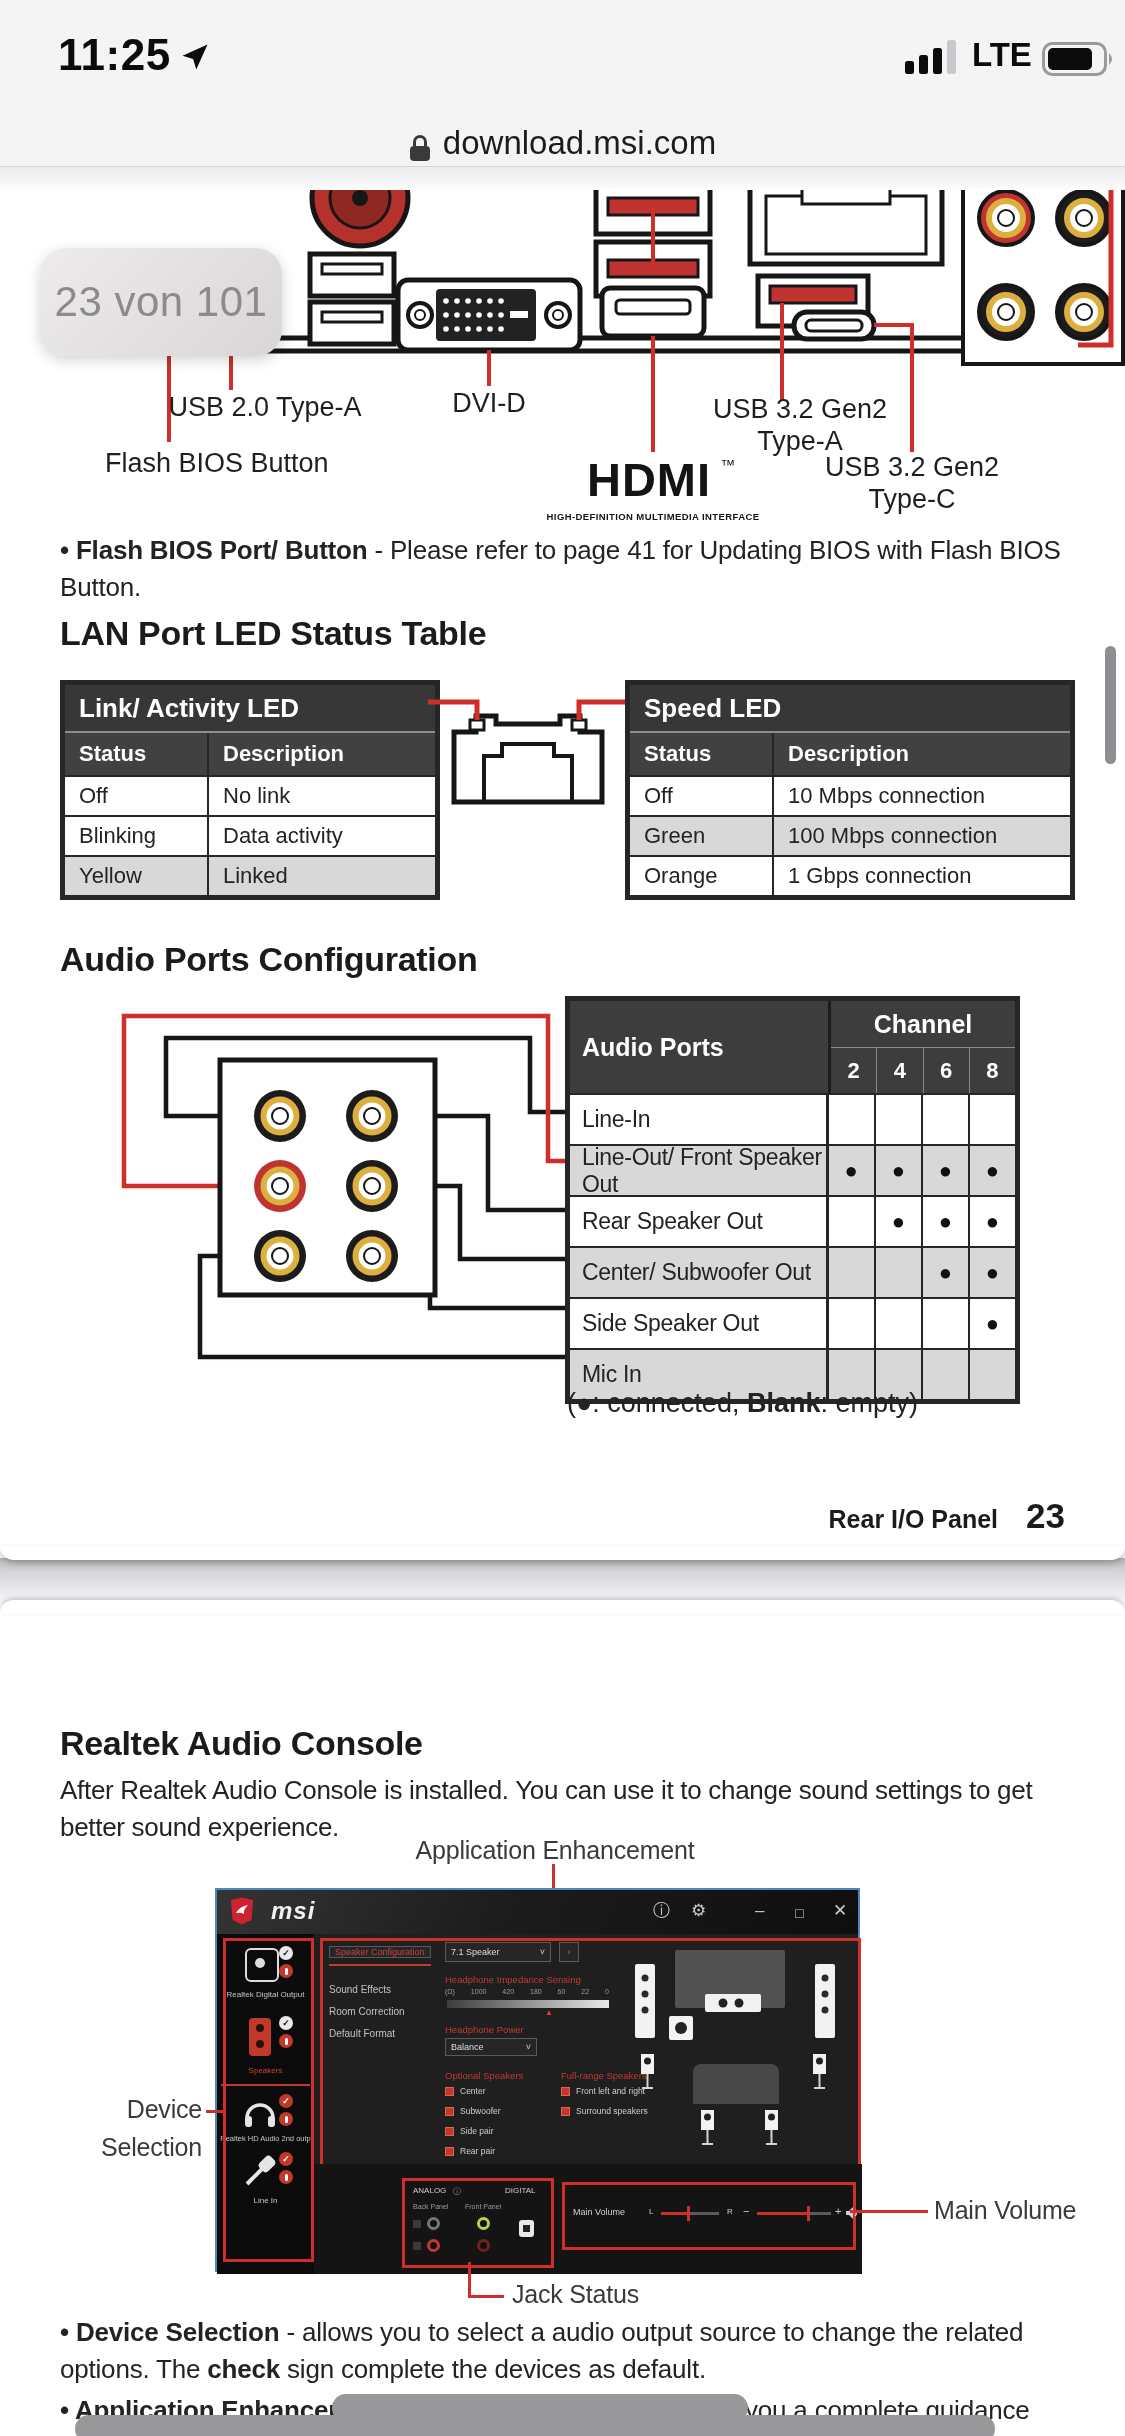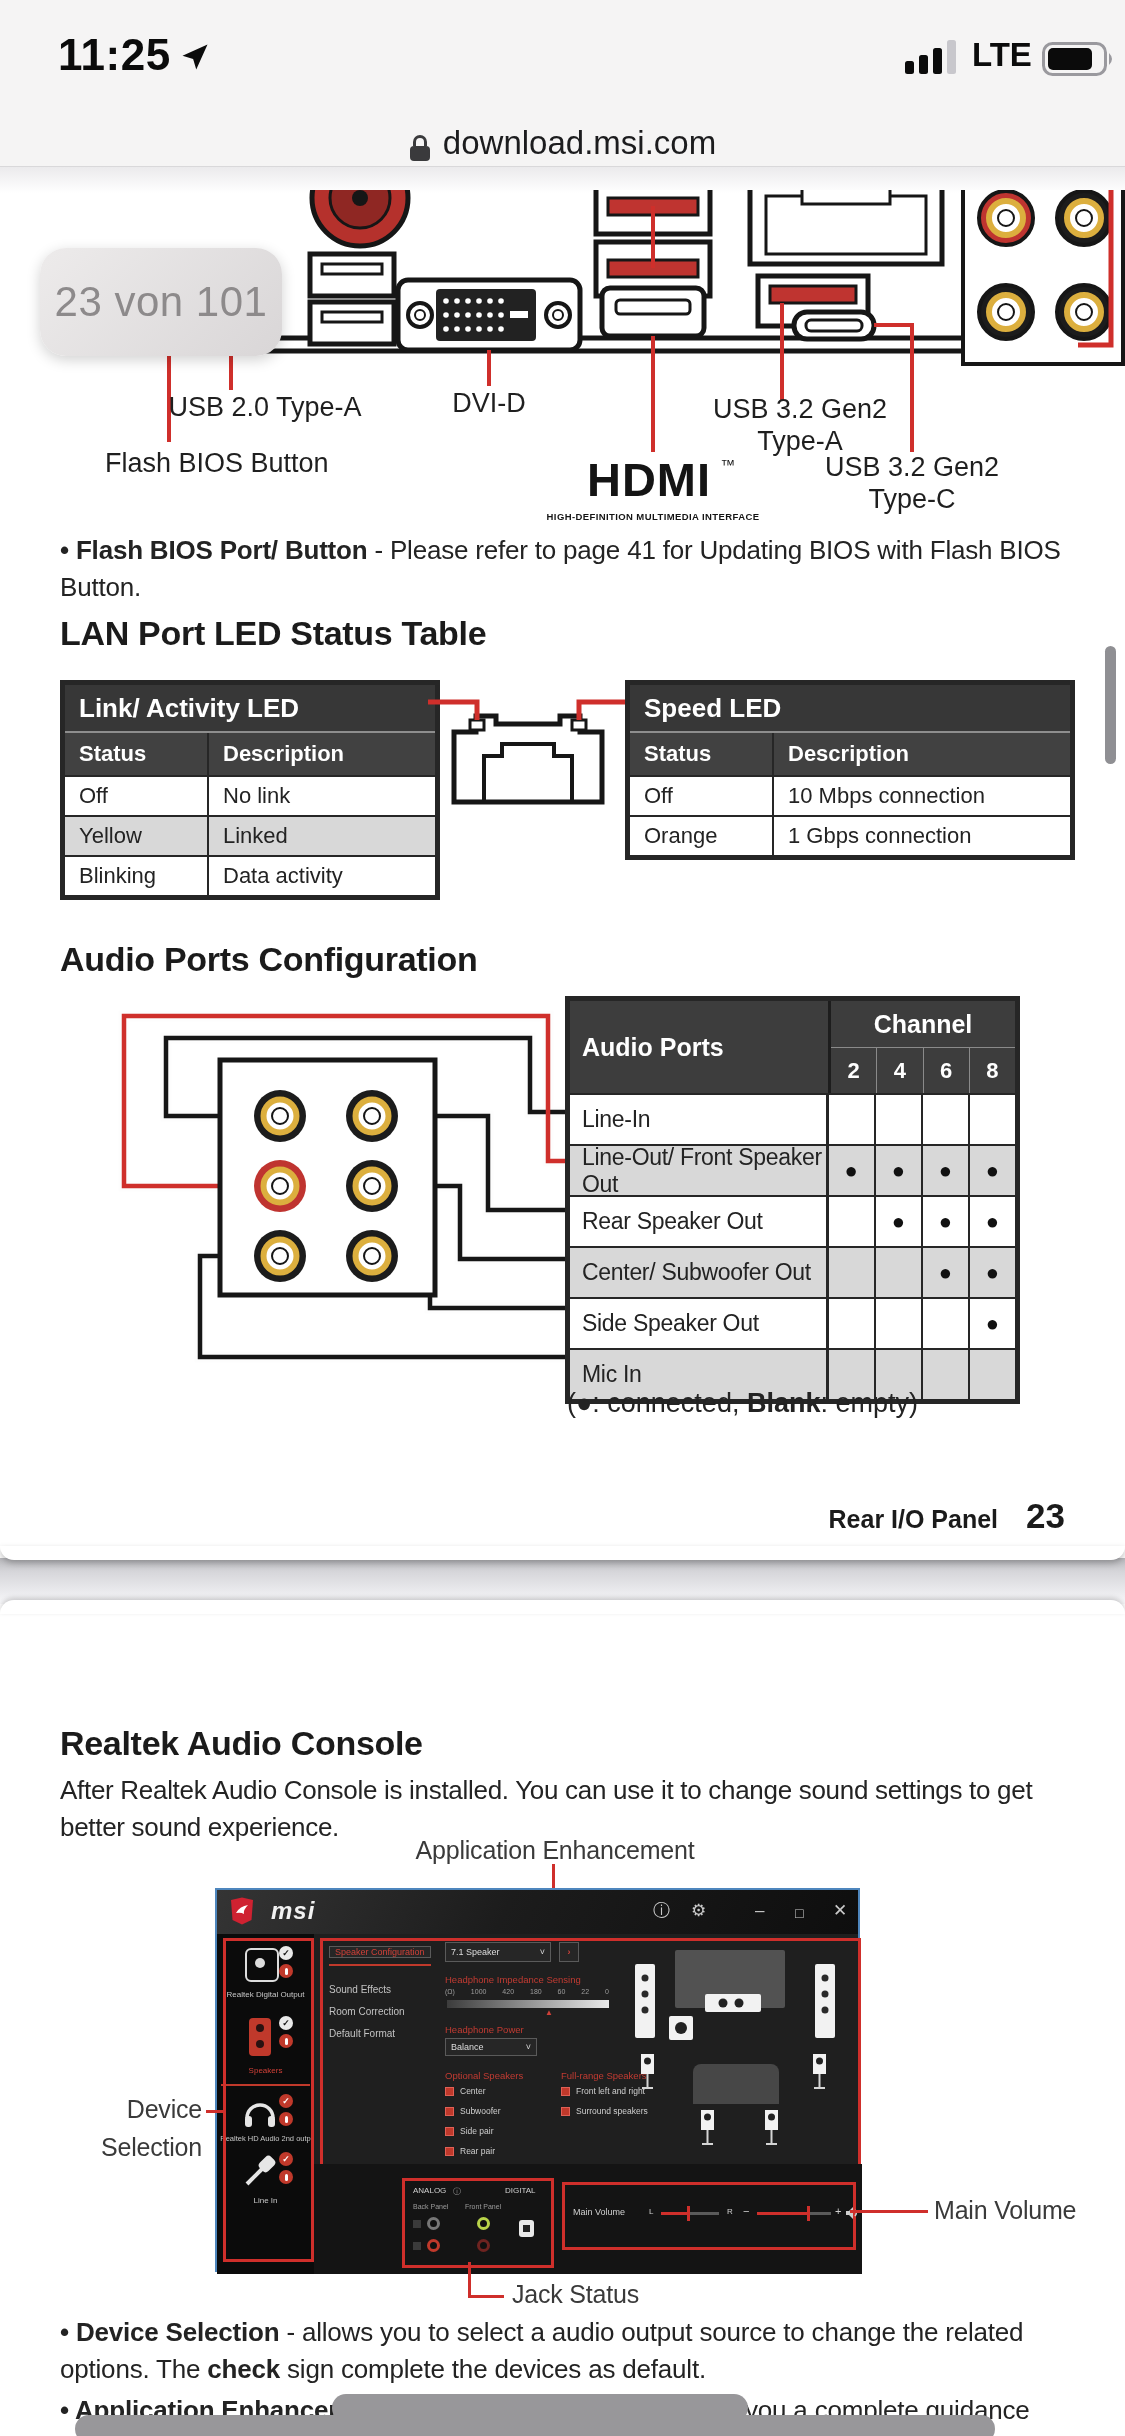--- a/index.html
+++ b/index.html
@@ -270,27 +270,27 @@
   <div class="abs lt" style="left:60px;top:680px;width:370px;">
     <div class="lt-title">Link/ Activity LED</div>
     <div class="lt-head">
       <div class="c1">Status</div>
       <div class="c2">Description</div>
     </div>
     <div class="lt-row">
       <div class="c1">Off</div>
       <div class="c2">No link</div>
     </div>
+    <div class="lt-row">
+      <div class="c1">Blinking</div>
+      <div class="c2">Data activity</div>
+    </div>
     <div class="lt-row alt">
       <div class="c1">Yellow</div>
       <div class="c2">Linked</div>
-    </div>
-    <div class="lt-row">
-      <div class="c1">Blinking</div>
-      <div class="c2">Data activity</div>
     </div>
   </div>
 
   <svg class="abs" style="left:426px;top:690px;" width="204" height="132" viewBox="0 0 204 132">
     <path d="M28 112 V42 H50 V26 H70 V34 H134 V26 H154 V42 H176 V112 Z" fill="#fff" stroke="#161616" stroke-width="5"></path>
     <path d="M58 112 V66 h18 v-12 h52 v12 h18 v46" fill="none" stroke="#161616" stroke-width="4"></path>
     <rect x="44" y="30" width="14" height="10" fill="#fff" stroke="#161616" stroke-width="3"></rect>
     <rect x="146" y="30" width="14" height="10" fill="#fff" stroke="#161616" stroke-width="3"></rect>
     <polyline points="51,30 51,12 2,12" fill="none" stroke="#cf2f2b" stroke-width="5"></polyline>
     <polyline points="153,30 153,12 202,12" fill="none" stroke="#cf2f2b" stroke-width="5"></polyline>
@@ -298,20 +298,24 @@
 
   <div class="abs lt" style="left:625px;top:680px;width:440px;">
     <div class="lt-title">Speed LED</div>
     <div class="lt-head">
       <div class="c1">Status</div>
       <div class="c2">Description</div>
     </div>
     <div class="lt-row">
       <div class="c1">Off</div>
       <div class="c2">10 Mbps connection</div>
+    </div>
+    <div class="lt-row alt">
+      <div class="c1">Green</div>
+      <div class="c2">100 Mbps connection</div>
     </div>
     <div class="lt-row">
       <div class="c1">Orange</div>
       <div class="c2">1 Gbps connection</div>
     </div>
   </div>
 
   <div class="abs h2" style="left:60px;top:940px;">Audio Ports Configuration</div>
 
   <svg class="abs" style="left:100px;top:1008px;" width="465" height="360" viewBox="0 0 465 360">

